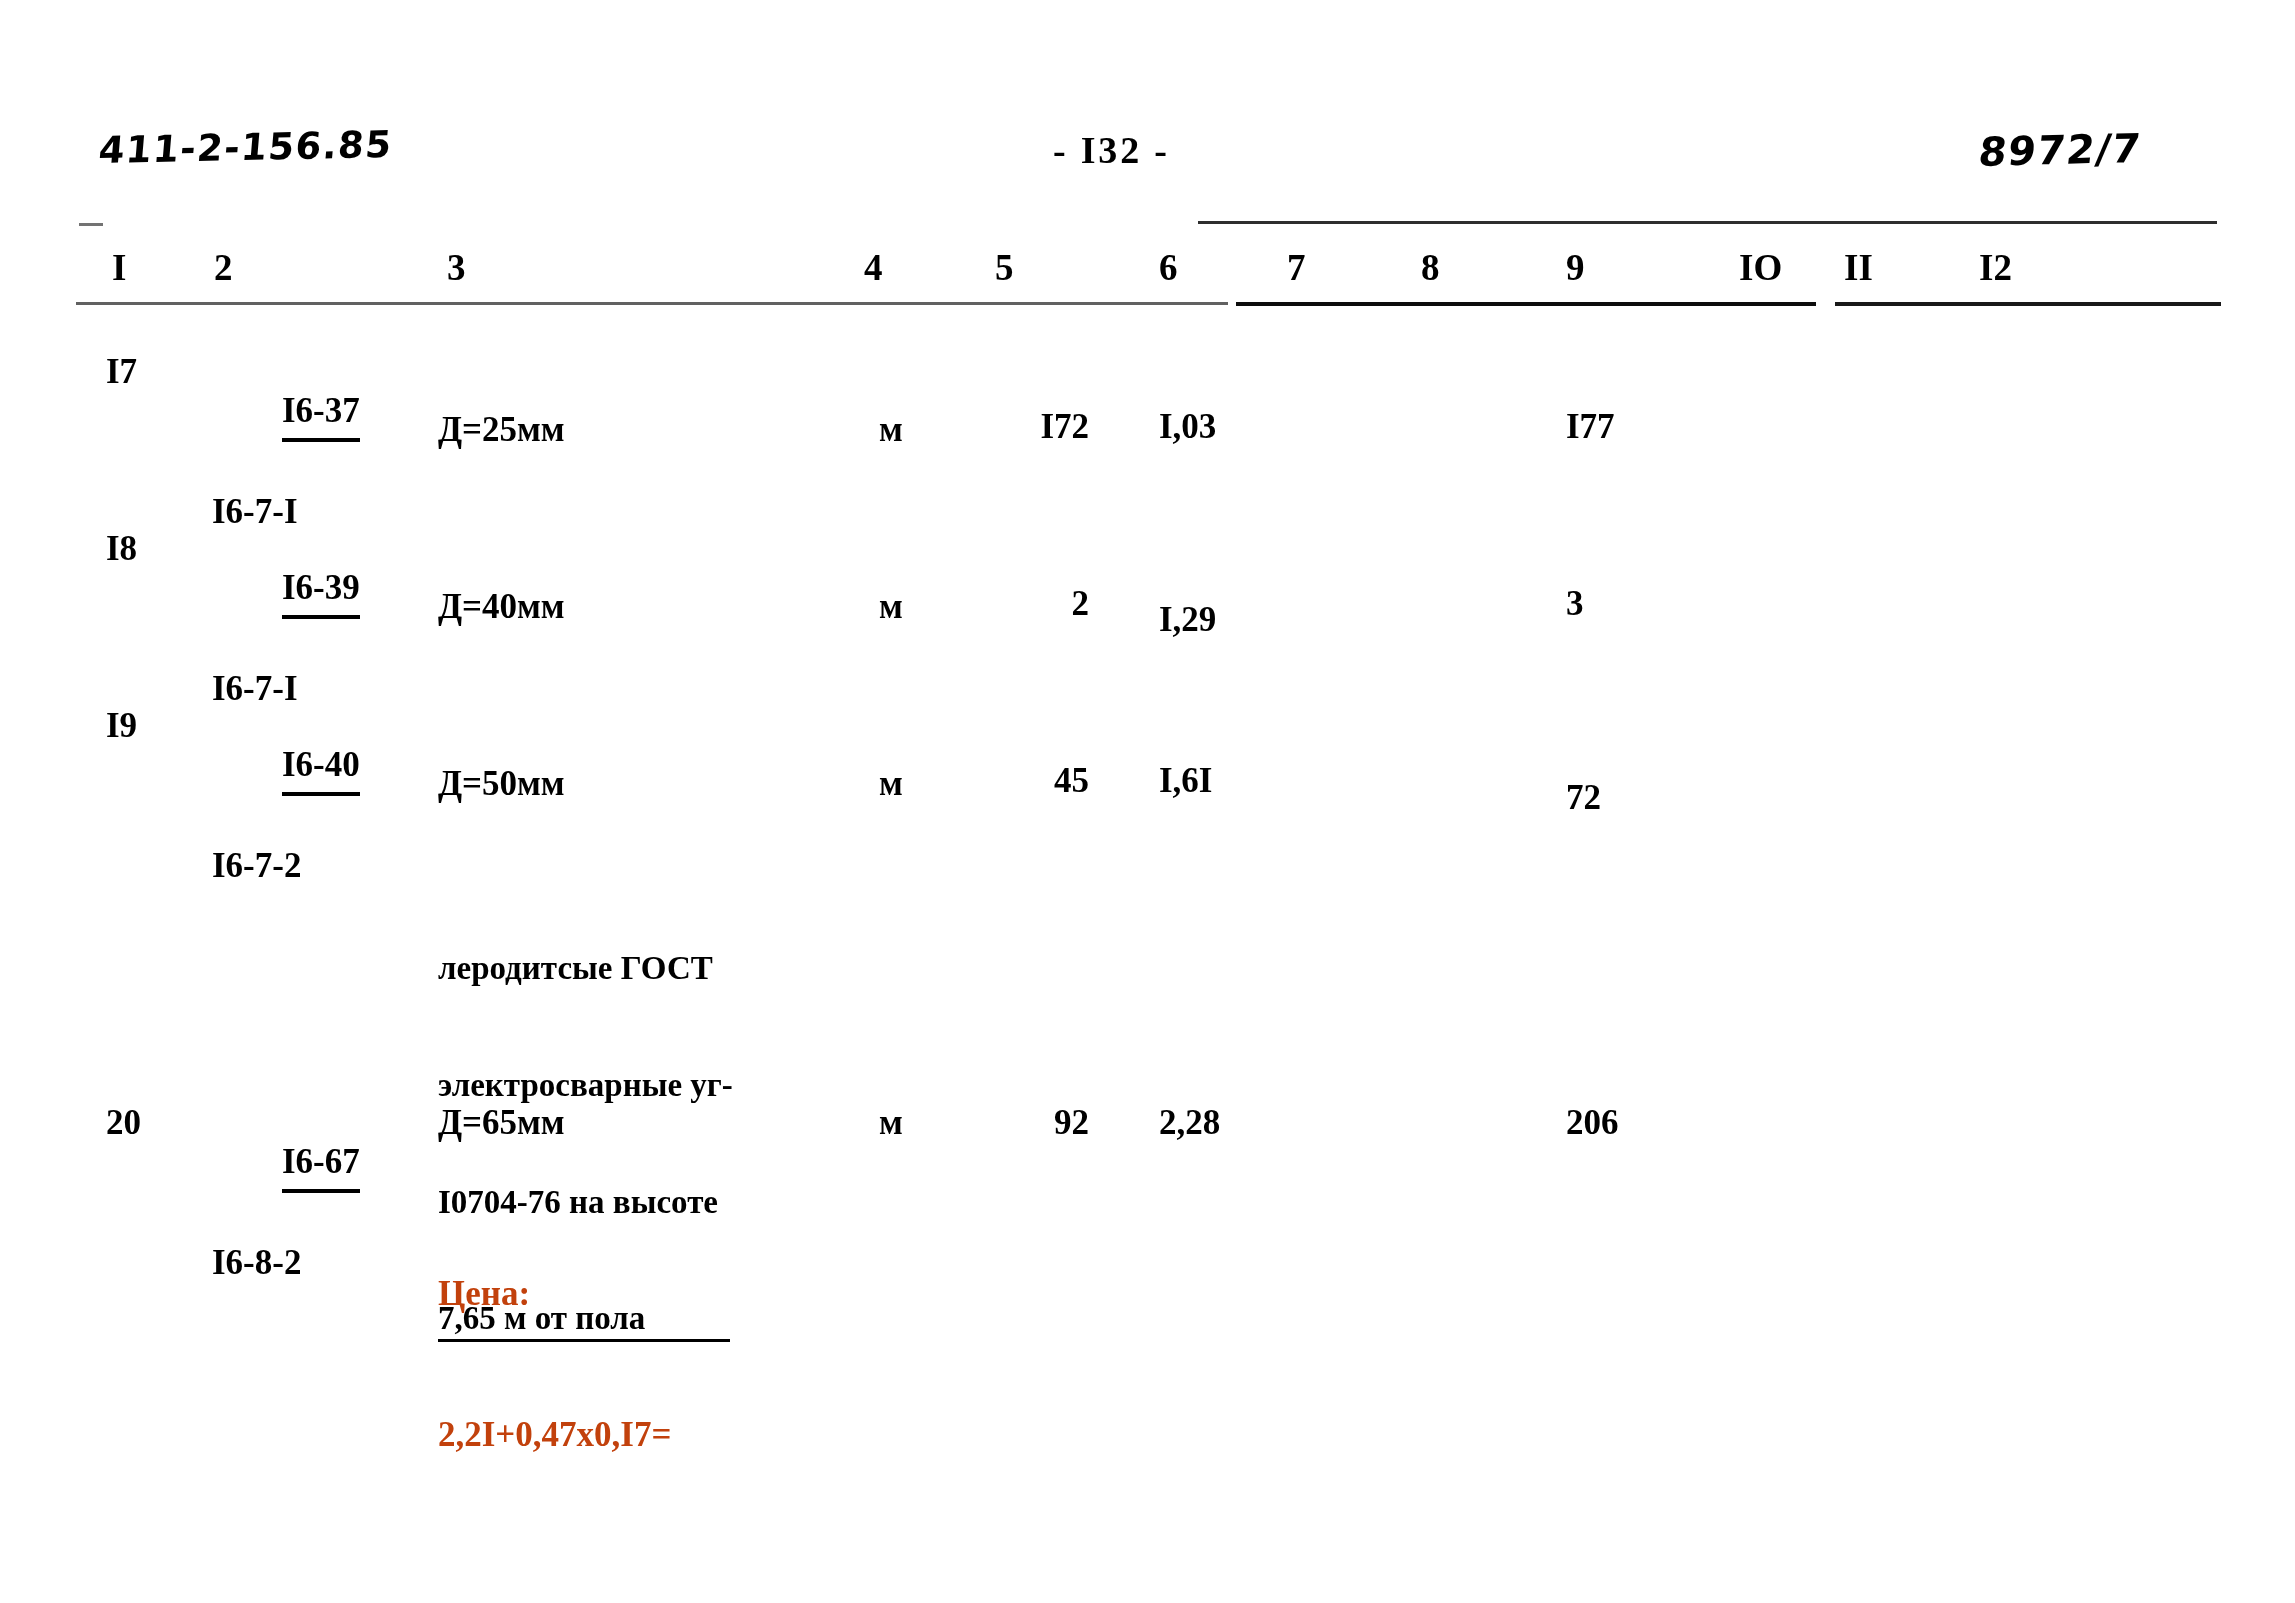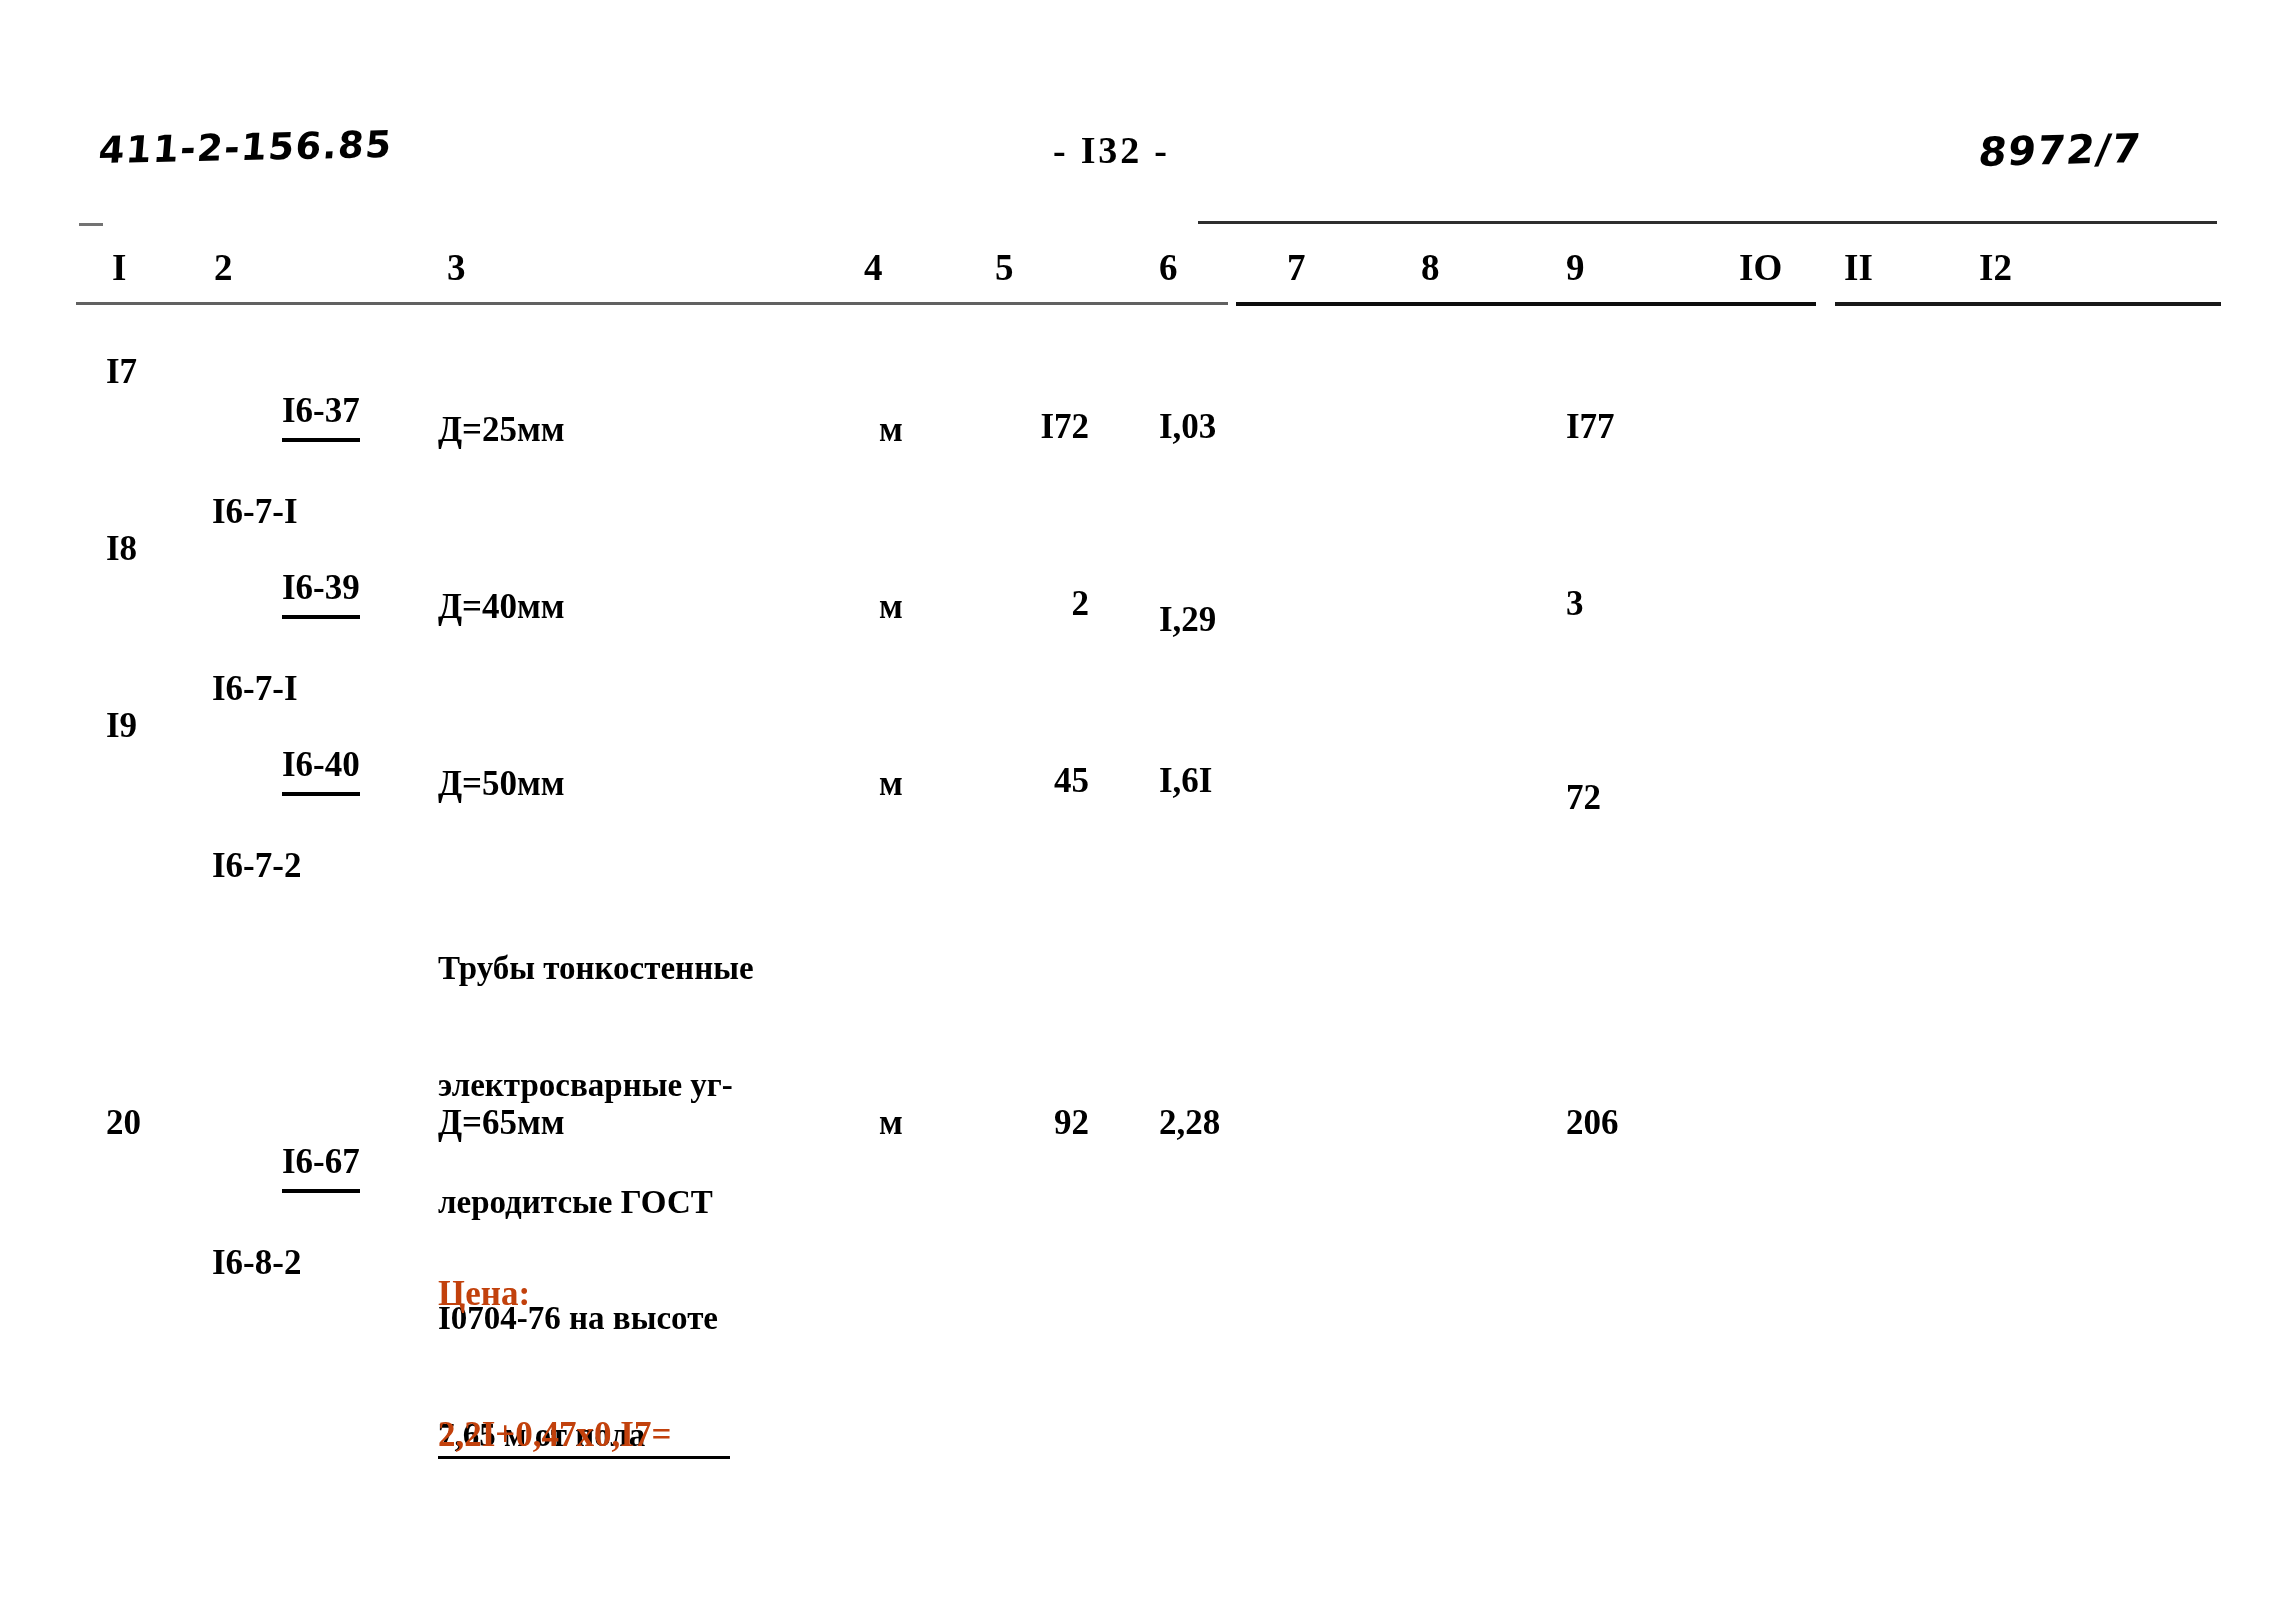--- a/index.html
+++ b/index.html
@@ -290,23 +290,22 @@
       <span class="cell cell-price" style="top:55px;">I,6I</span>
       <span class="cell cell-c7" style="top:55px;"></span>
       <span class="cell cell-c8" style="top:55px;"></span>
       <span class="cell cell-total" style="top:72px;">72</span>
       <span class="cell cell-c10" style="top:55px;"></span>
       <span class="cell cell-c11" style="top:55px;"></span>
       <span class="cell cell-c12" style="top:55px;"></span>
     </div>
 
     <div class="desc-block" style="top:871px;">
-      <div>Трубы тонкостенные</div>
+      <div>леродитсые ГОСТ</div>
       <div>электросварные уг-</div>
-      <div>леродитсые ГОСТ</div>
       <div>I0704-76 на высоте</div>
       <div><span class="last-line">7,65 м от пола</span></div>
     </div>
 
     <div class="row" style="top:1103px;">
       <span class="cell cell-num">20</span>
       <span class="cell cell-code code-stack">
         <span class="code-top">I6-67</span>
         <span class="code-bottom">I6-8-2</span>
       </span>

